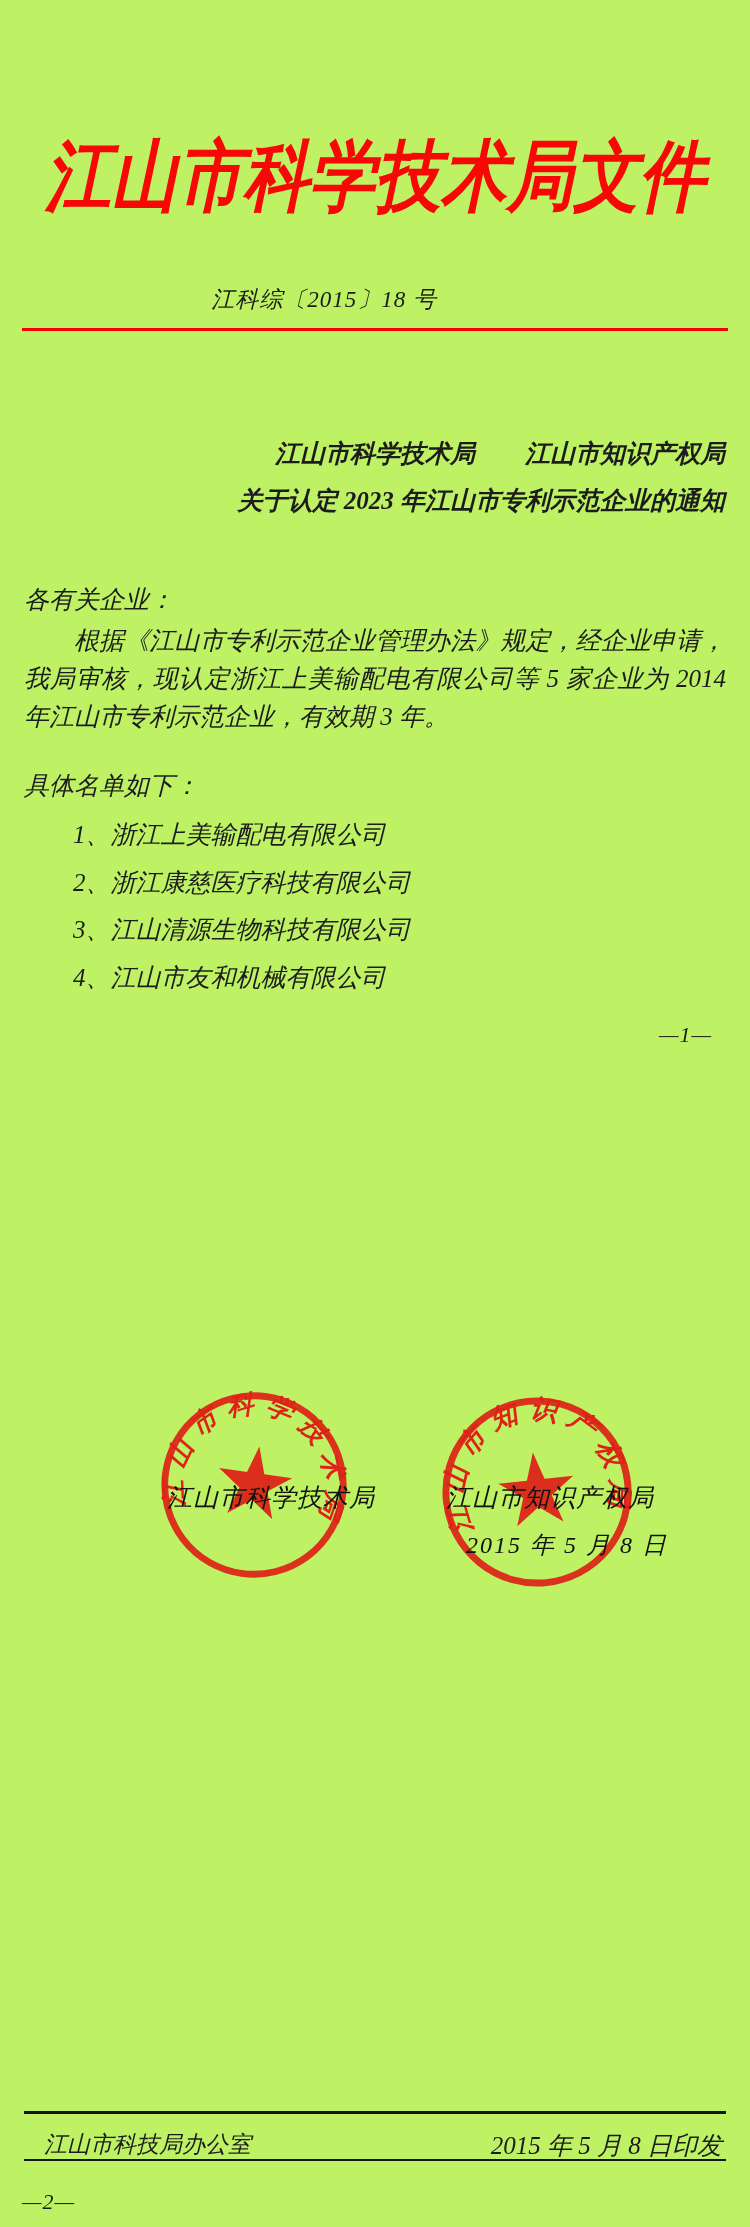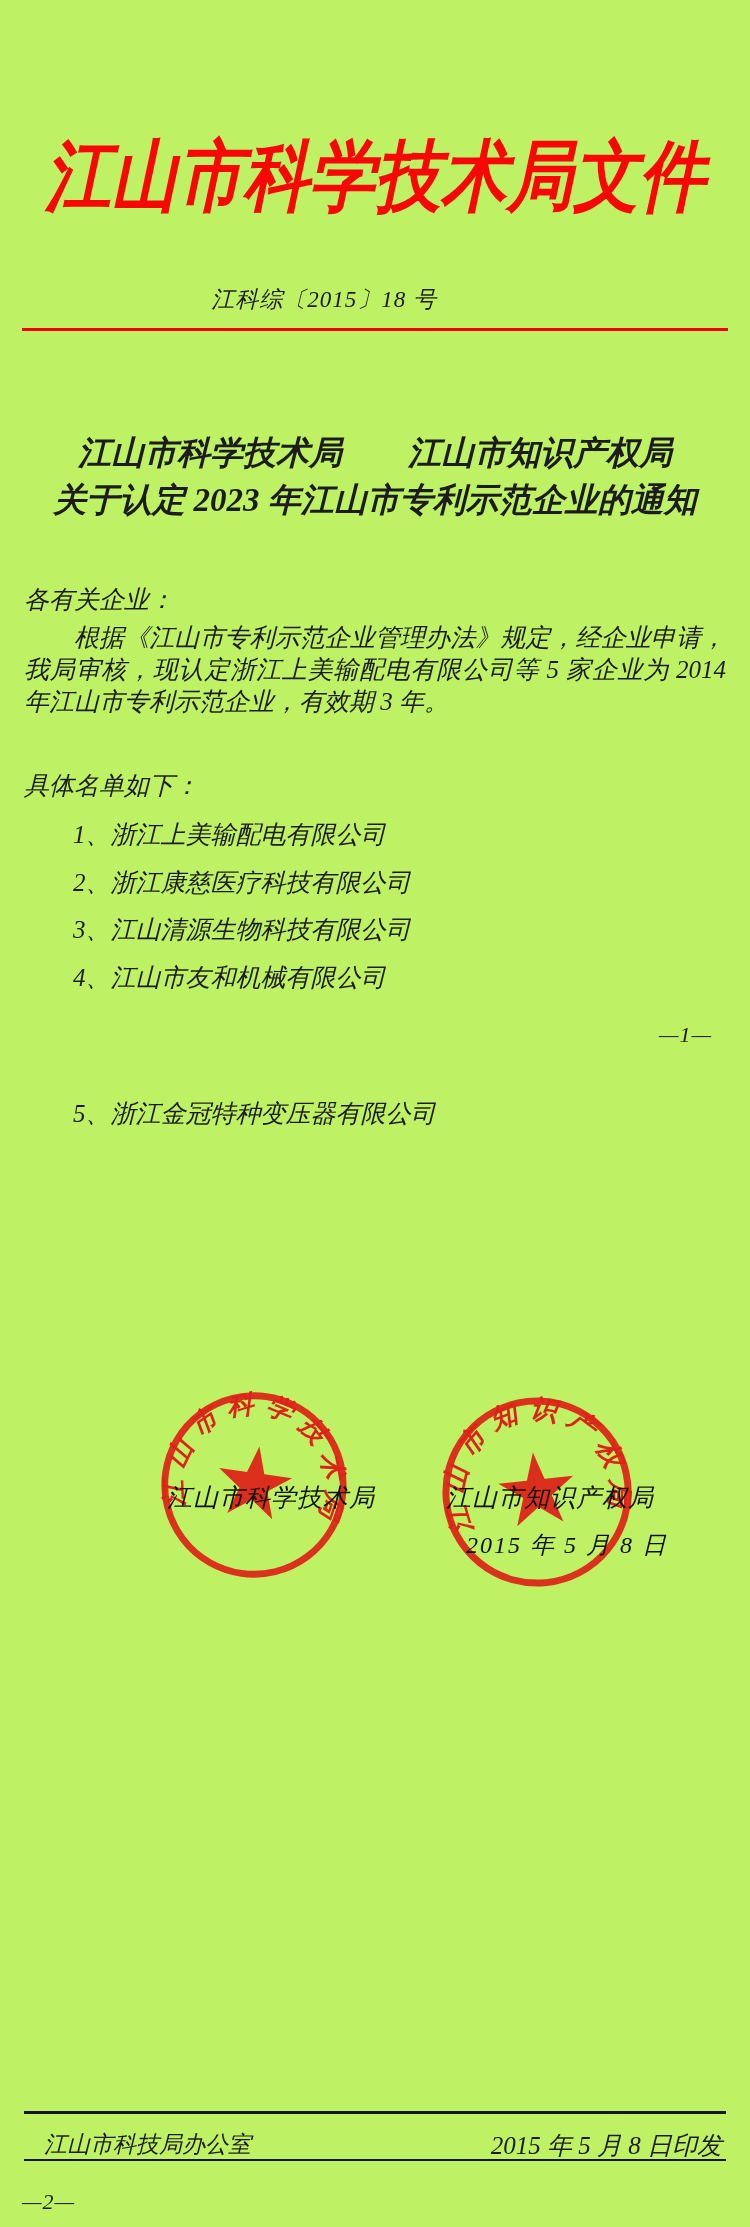--- a/index.html
+++ b/index.html
@@ -36,31 +36,31 @@
   }
 
   .red-rule {
     top: 328px; left: 22px; width: 706px; height: 3px;
     background: #f40000;
   }
 
   
   .doc-title {
     top: 430px; left: 25px; width: 700px;
-    text-align: center;
+    text-align: right;
     font-weight: bold;
-    font-size: 33px;
+    font-size: 25px;
     line-height: 47px;
   }
 
   .salutation { top: 583px; left: 24px; font-size: 25px; }
 
   .para1 {
     top: 622px; left: 24px; width: 702px;
-    font-size: 25px; line-height: 32px;
+    font-size: 25px; line-height: 38px;
     text-align: justify; text-indent: 2em;
   }
 
   .list-intro { top: 769px; left: 24px; font-size: 25px; }
 
   .company-list { top: 811px; left: 73px; font-size: 25px; }
   .company-list .row { height: 47.5px; line-height: 47.5px; }
 
   .page-num-1 { top: 1022px; right: 38px; font-size: 22px; letter-spacing: 1px; }
 
@@ -113,21 +113,20 @@
 
   <div class="abs company-list">
     <div class="row">1、浙江上美输配电有限公司</div>
     <div class="row">2、浙江康慈医疗科技有限公司</div>
     <div class="row">3、江山清源生物科技有限公司</div>
     <div class="row">4、江山市友和机械有限公司</div>
   </div>
 
   <div class="abs page-num-1">—1—</div>
 
-  <div class="abs company5">5、浙江金冠特种变压器有限公司</div>
 
 
   <svg class="abs seal seal-left" viewBox="0 0 200 200" aria-hidden="true">
     <defs>
       <path id="sealArcL" d="M 39.4 142.4 A 74 74 0 1 1 160.6 142.4" fill="none"></path>
     </defs>
     <circle cx="100" cy="100" r="92" fill="none" stroke="#dd2318" stroke-width="7" opacity="0.93"></circle>
     <polygon points="100,60 123.5,132.4 62,87.6 138,87.6 76.5,132.4" fill="#dd2318" fill-rule="nonzero" opacity="0.95"></polygon>
     <text font-size="27" letter-spacing="10" fill="#dd2318" font-weight="bold">
       <textPath href="#sealArcL" startOffset="50%" text-anchor="middle">江山市科学技术局</textPath>

